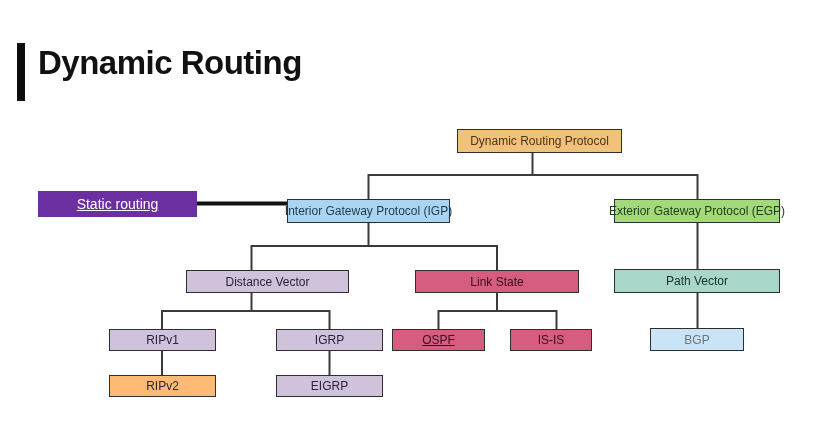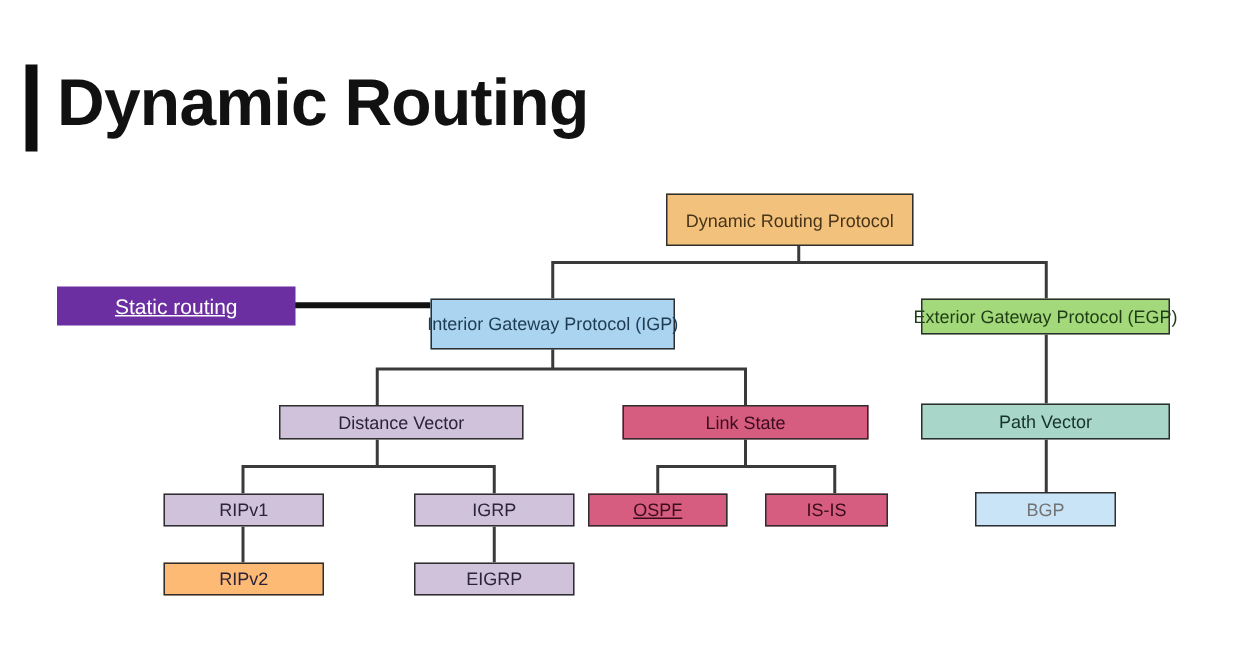--- a/index.html
+++ b/index.html
@@ -16,21 +16,21 @@
   }
   .title-bar {
     position: absolute;
     left: 17px; top: 43px;
     width: 8px; height: 58px;
     background: #0d0d0d;
   }
   .page-title {
     position: absolute;
     left: 38px; top: 44px;
-    font-size: 44px;
+    font-size: 33px;
     font-weight: 700;
     letter-spacing: -0.5px;
     color: #111111;
     white-space: nowrap;
   }
   svg.connectors {
     position: absolute;
     left: 0; top: 0;
     width: 840px; height: 440px;
   }
@@ -65,25 +65,25 @@
     <path d="M368.5 223 V246 M251.5 270 V246 H497 V270" fill="none" stroke="#3a3a3a" stroke-width="2"></path>
     <path d="M697.5 223 V269" fill="none" stroke="#3a3a3a" stroke-width="2"></path>
     <path d="M251.5 293 V311 M162 329 V311 H329.5 V329" fill="none" stroke="#3a3a3a" stroke-width="2"></path>
     <path d="M497 293 V311 M438.5 329 V311 H556.5 V329" fill="none" stroke="#3a3a3a" stroke-width="2"></path>
     <path d="M697.5 293 V328" fill="none" stroke="#3a3a3a" stroke-width="2"></path>
     <path d="M162 351 V375" fill="none" stroke="#3a3a3a" stroke-width="2"></path>
     <path d="M329.5 351 V375" fill="none" stroke="#3a3a3a" stroke-width="2"></path>
     <path d="M196 203.5 H287" fill="none" stroke="#111111" stroke-width="4"></path>
   </svg>
 
-  <div class="node" style="left: 444px; top: 129px; width: 165px; height: 35px; background-color: rgb(242, 194, 125); color: rgb(74, 52, 24);">Dynamic Routing Protocol</div>
+  <div class="node" style="left: 457px; top: 129px; width: 165px; height: 24px; background-color: rgb(242, 194, 125); color: rgb(74, 52, 24);">Dynamic Routing Protocol</div>
 
   <div class="node borderless" style="left: 38px; top: 191px; width: 159px; height: 26px; background-color: rgb(108, 47, 162); color: rgb(255, 255, 255);">Static routing</div>
 
-  <div class="node" style="left: 287px; top: 199px; width: 163px; height: 34px; background-color: rgb(170, 212, 240); color: rgb(29, 59, 82);">Interior Gateway Protocol (IGP)</div>
+  <div class="node" style="left: 287px; top: 199px; width: 163px; height: 24px; background-color: rgb(170, 212, 240); color: rgb(29, 59, 82);">Interior Gateway Protocol (IGP)</div>
 
   <div class="node" style="left: 614px; top: 199px; width: 166px; height: 24px; background-color: rgb(163, 216, 123); color: rgb(31, 61, 20);">Exterior Gateway Protocol (EGP)</div>
 
   <div class="node" style="left: 170px; top: 270px; width: 163px; height: 23px; background-color: rgb(207, 194, 218); color: rgb(43, 35, 56); margin-left: 16px;">Distance Vector</div>
 
   <div class="node" style="left: 415px; top: 270px; width: 164px; height: 23px; background-color: rgb(214, 92, 128); color: rgb(58, 13, 29);">Link State</div>
 
   <div class="node" style="left: 614px; top: 269px; width: 166px; height: 24px; background-color: rgb(168, 214, 200); color: rgb(23, 50, 41);">Path Vector</div>
 
   <div class="node" style="left: 109px; top: 329px; width: 107px; height: 22px; background-color: rgb(207, 194, 218); color: rgb(43, 35, 56);">RIPv1</div>

